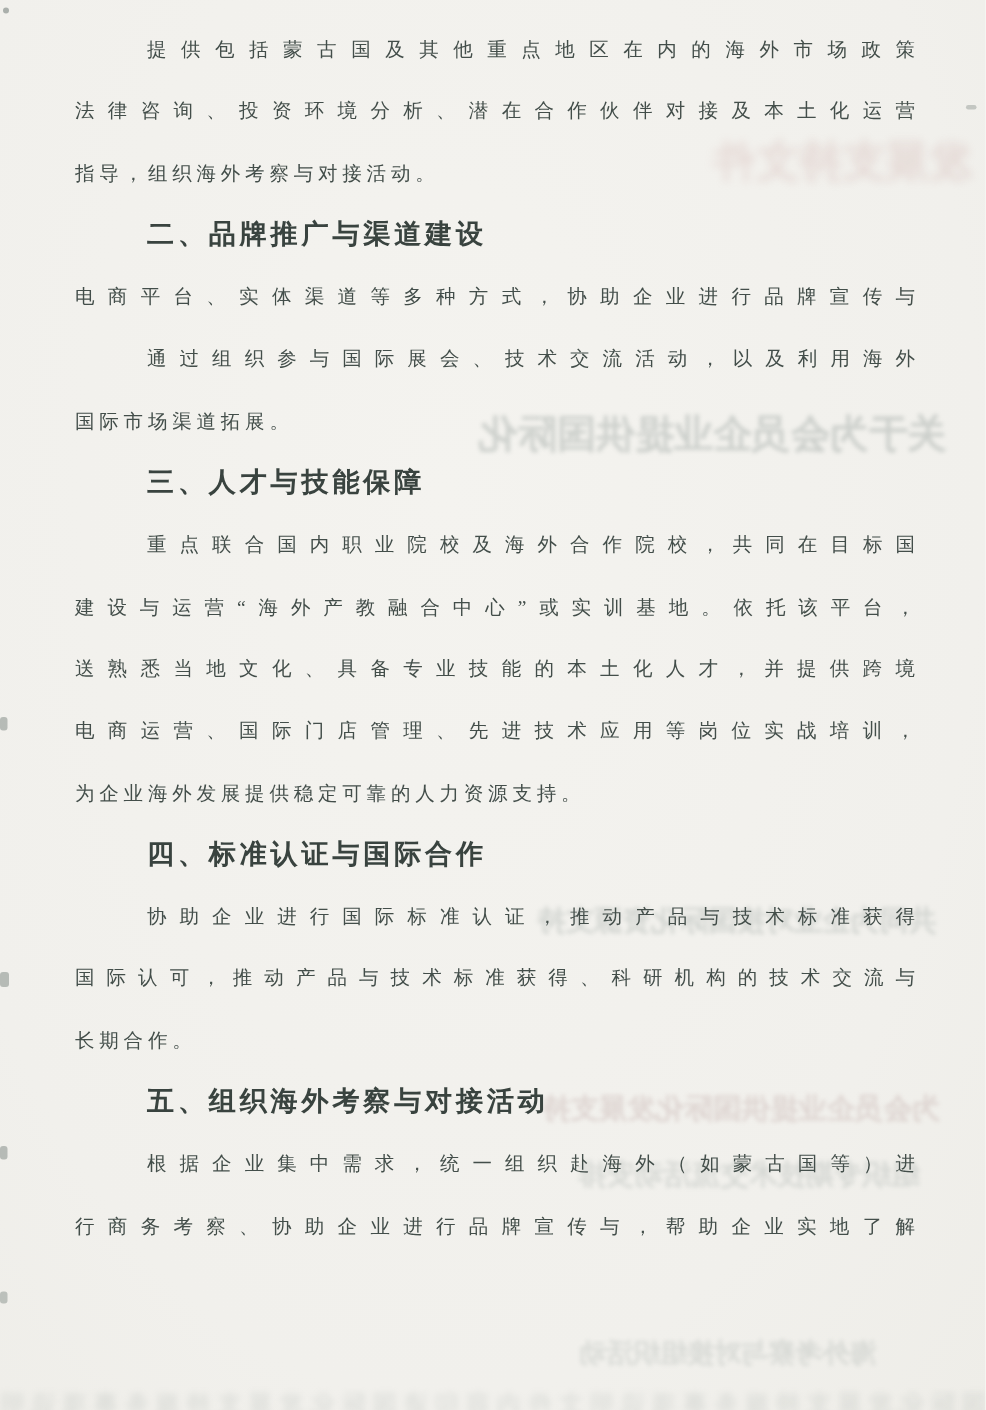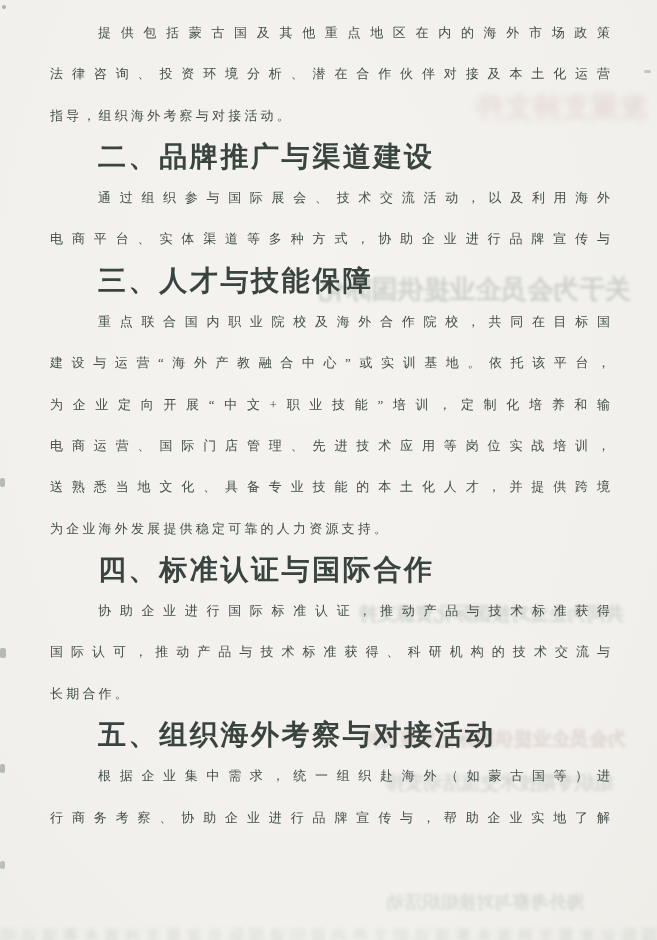--- a/index.html
+++ b/index.html
@@ -30,21 +30,21 @@
     text-align: justify;
     text-align-last: justify;
   }
   .plain { letter-spacing: 3.2px; }
   .indent { text-indent: 48px; }
   .heading {
     font-weight: bold;
     color: #39433f;
     letter-spacing: 2.6px;
     text-indent: 48px;
-    font-size: 28px;
+    font-size: 18px;
   }
   
   .ghost {
     position: absolute;
     transform: scaleX(-1);
     filter: blur(1.4px);
     font-weight: bold;
     white-space: nowrap;
     pointer-events: none;
     z-index: 1;
@@ -93,30 +93,30 @@
   <div class="speck s6"></div>
 
   <div class="textcol">
       <div class="para">
         <div class="line justify indent">提供包括蒙古国及其他重点地区在内的海外市场政策</div>
         <div class="line justify">法律咨询、投资环境分析、潜在合作伙伴对接及本土化运营</div>
         <div class="line plain">指导，组织海外考察与对接活动。</div>
       </div>
       <div class="line heading">二、品牌推广与渠道建设</div>
       <div class="para">
+        <div class="line justify">电商平台、实体渠道等多种方式，协助企业进行品牌宣传与</div>
         <div class="line justify indent">通过组织参与国际展会、技术交流活动，以及利用海外</div>
-        <div class="line justify">电商平台、实体渠道等多种方式，协助企业进行品牌宣传与</div>
+        <div class="line plain">国际市场渠道拓展。</div>
       </div>
       <div class="line heading">三、人才与技能保障</div>
       <div class="para">
         <div class="line justify indent">重点联合国内职业院校及海外合作院校，共同在目标国</div>
         <div class="line justify">建设与运营“海外产教融合中心”或实训基地。依托该平台，</div>
-        <div class="line justify">为企业定向开展“中文+职业技能”培训，定制化培养和输</div>
+        <div class="line justify">送熟悉当地文化、具备专业技能的本土化人才，并提供跨境</div>
         <div class="line justify">电商运营、国际门店管理、先进技术应用等岗位实战培训，</div>
-        <div class="line justify">送熟悉当地文化、具备专业技能的本土化人才，并提供跨境</div>
         <div class="line plain">为企业海外发展提供稳定可靠的人力资源支持。</div>
       </div>
       <div class="line heading">四、标准认证与国际合作</div>
       <div class="para">
         <div class="line justify indent">协助企业进行国际标准认证，推动产品与技术标准获得</div>
         <div class="line justify">国际认可，推动产品与技术标准获得、科研机构的技术交流与</div>
         <div class="line plain">长期合作。</div>
       </div>
       <div class="line heading">五、组织海外考察与对接活动</div>
       <div class="para">

